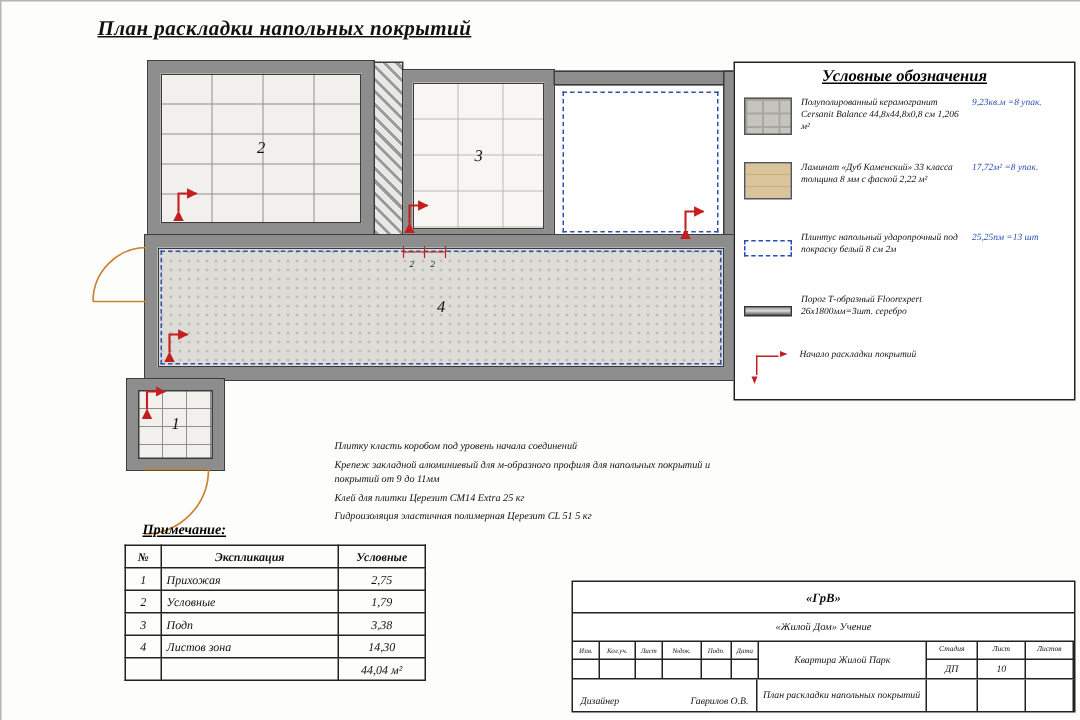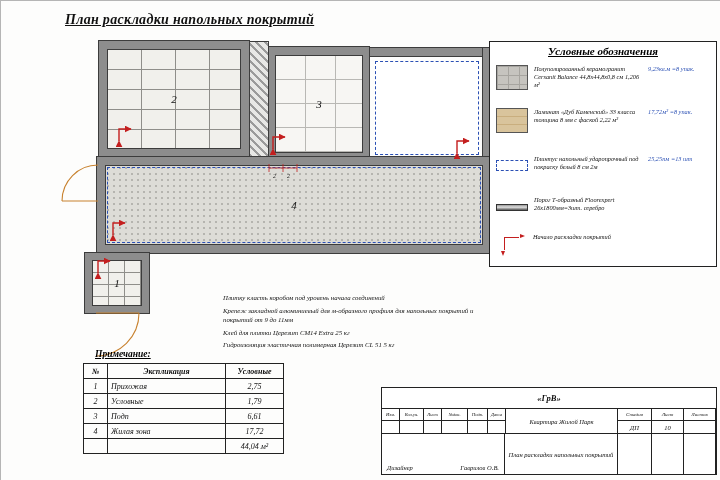--- a/index.html
+++ b/index.html
@@ -220,39 +220,40 @@
           <td class="c">2,75</td>
         </tr>
         <tr>
           <td class="c">2</td>
           <td class="l">Условные</td>
           <td class="c">1,79</td>
         </tr>
         <tr>
           <td class="c">3</td>
           <td class="l">Подп</td>
-          <td class="c">6,61</td>
+          <td class="c">3,38</td>
         </tr>
         <tr>
           <td class="c">4</td>
-          <td class="l">Жилая зона</td>
-          <td class="c">17,72</td>
+          <td class="l">Листов зона</td>
+          <td class="c">14,30</td>
         </tr>
       </tbody>
     <tfoot>
       <tr>
         <td class="c"></td>
         <td class="l"></td>
         <td class="c">44,04 м²</td>
       </tr>
     </tfoot>
   </table>
 
   <div class="abs stamp">
     <div class="st-brand">«ГрВ»</div>
+    <div class="st-project">«Жилой Дом» Учение</div>
     <div class="st-mid">
       <div class="st-rev">
         <div class="st-rev-row" id="rev-head">
             <div class="scell bb" style="width: 18px;">Изм.</div>
             <div class="scell bb" style="width: 24px;">Кол.уч.</div>
             <div class="scell bb" style="width: 18px;">Лист</div>
             <div class="scell bb" style="width: 26px;">№док.</div>
             <div class="scell bb" style="width: 20px;">Подп.</div>
             <div class="scell bb" style="width: 18px;">Дата</div>
           </div>

